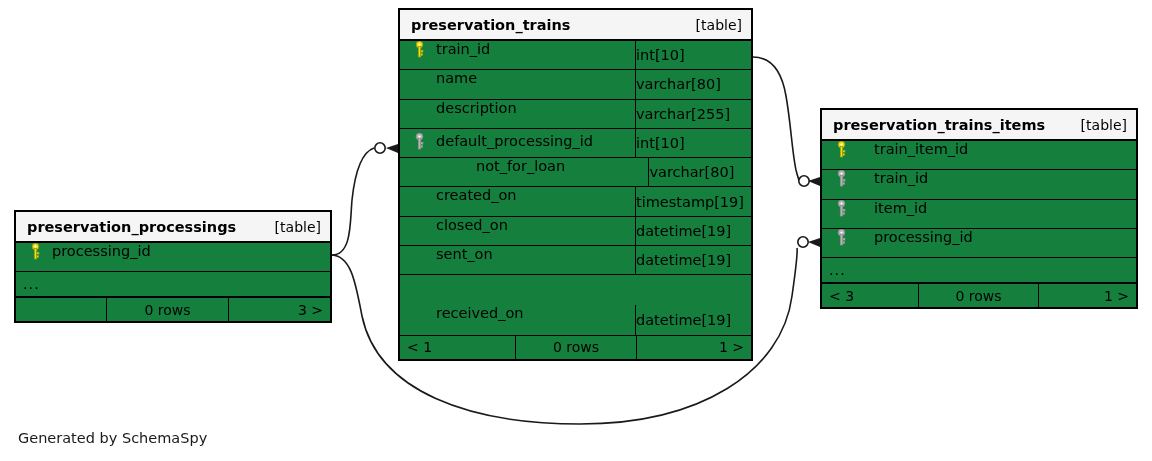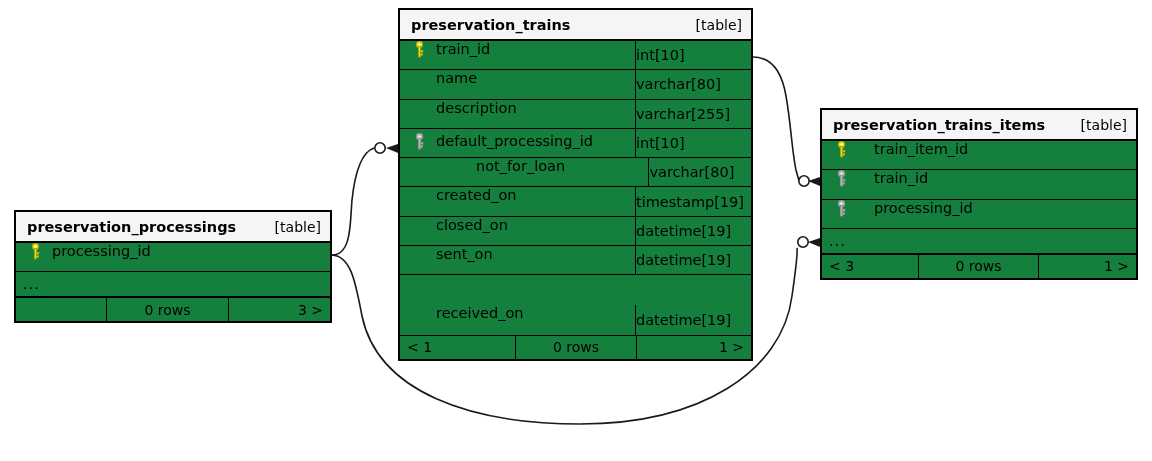--- a/index.html
+++ b/index.html
@@ -333,20 +333,34 @@
             <circle cx="5.5" cy="3.6" r="1.1" fill="#ffffff"></circle>
             <rect x="4.3" y="5.6" width="2.4" height="10.4" fill="#b5b5b5" stroke="#8f8f8f" stroke-width="0.7"></rect>
             <rect x="6.6" y="9.2" width="2.4" height="1.9" fill="#b5b5b5" stroke="#8f8f8f" stroke-width="0.7"></rect>
             <rect x="6.6" y="12.6" width="2.0" height="1.8" fill="#b5b5b5" stroke="#8f8f8f" stroke-width="0.7"></rect>
           </svg>
         </span>
         <span class="col-label" style="padding-left:22px;">train_id</span>
       </div>
     </div>
 
+    <div class="row">
+      <div class="cell-name" style="width:100%;">
+        <span class="keyslot">
+          <svg width="11" height="17" viewBox="0 0 11 17" xmlns="http://www.w3.org/2000/svg">
+            <circle cx="5.5" cy="3.6" r="3.3" fill="#b5b5b5" stroke="#8f8f8f" stroke-width="0.9"></circle>
+            <circle cx="5.5" cy="3.6" r="1.1" fill="#ffffff"></circle>
+            <rect x="4.3" y="5.6" width="2.4" height="10.4" fill="#b5b5b5" stroke="#8f8f8f" stroke-width="0.7"></rect>
+            <rect x="6.6" y="9.2" width="2.4" height="1.9" fill="#b5b5b5" stroke="#8f8f8f" stroke-width="0.7"></rect>
+            <rect x="6.6" y="12.6" width="2.0" height="1.8" fill="#b5b5b5" stroke="#8f8f8f" stroke-width="0.7"></rect>
+          </svg>
+        </span>
+        <span class="col-label" style="padding-left:22px;">item_id</span>
+      </div>
+    </div>
 
     <div class="row" style="border-bottom:1.5px solid #000;">
       <div class="cell-name" style="width:100%;">
         <span class="keyslot">
           <svg width="11" height="17" viewBox="0 0 11 17" xmlns="http://www.w3.org/2000/svg">
             <circle cx="5.5" cy="3.6" r="3.3" fill="#b5b5b5" stroke="#8f8f8f" stroke-width="0.9"></circle>
             <circle cx="5.5" cy="3.6" r="1.1" fill="#ffffff"></circle>
             <rect x="4.3" y="5.6" width="2.4" height="10.4" fill="#b5b5b5" stroke="#8f8f8f" stroke-width="0.7"></rect>
             <rect x="6.6" y="9.2" width="2.4" height="1.9" fill="#b5b5b5" stroke="#8f8f8f" stroke-width="0.7"></rect>
             <rect x="6.6" y="12.6" width="2.0" height="1.8" fill="#b5b5b5" stroke="#8f8f8f" stroke-width="0.7"></rect>
@@ -358,14 +372,15 @@
 
     <div class="ellipsis-row">...</div>
 
     <div class="footer">
       <div class="foot-cell foot-prev" style="width:96px;">&lt; 3</div>
       <div class="foot-cell foot-rows" style="width:120px;">0 rows</div>
       <div class="foot-cell foot-next" style="width:98px;">1 &gt;</div>
     </div>
   </div>
 
+  <div id="caption">Generated by SchemaSpy</div>
 
 </div>
 
 </body></html>

